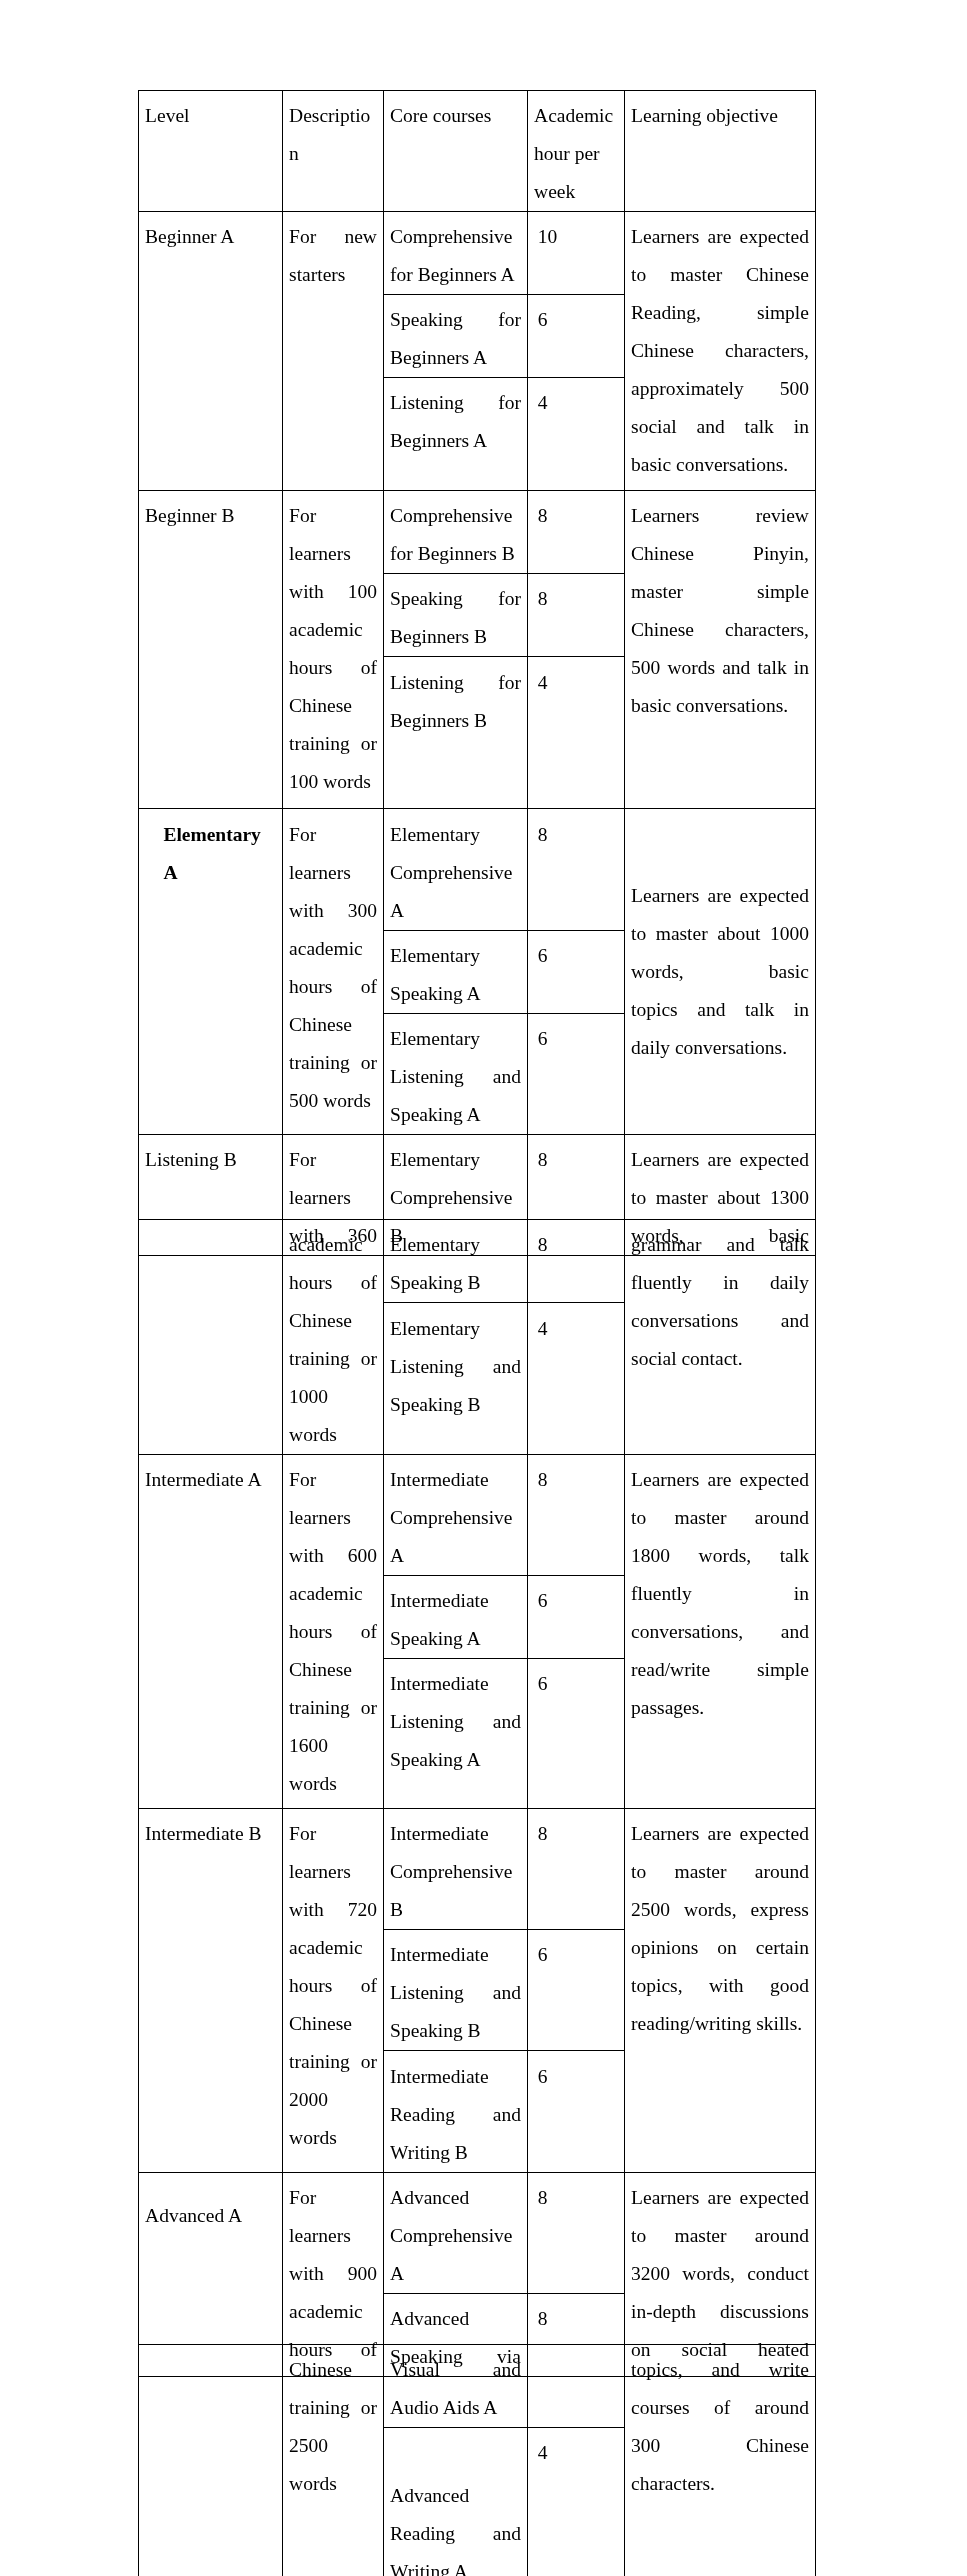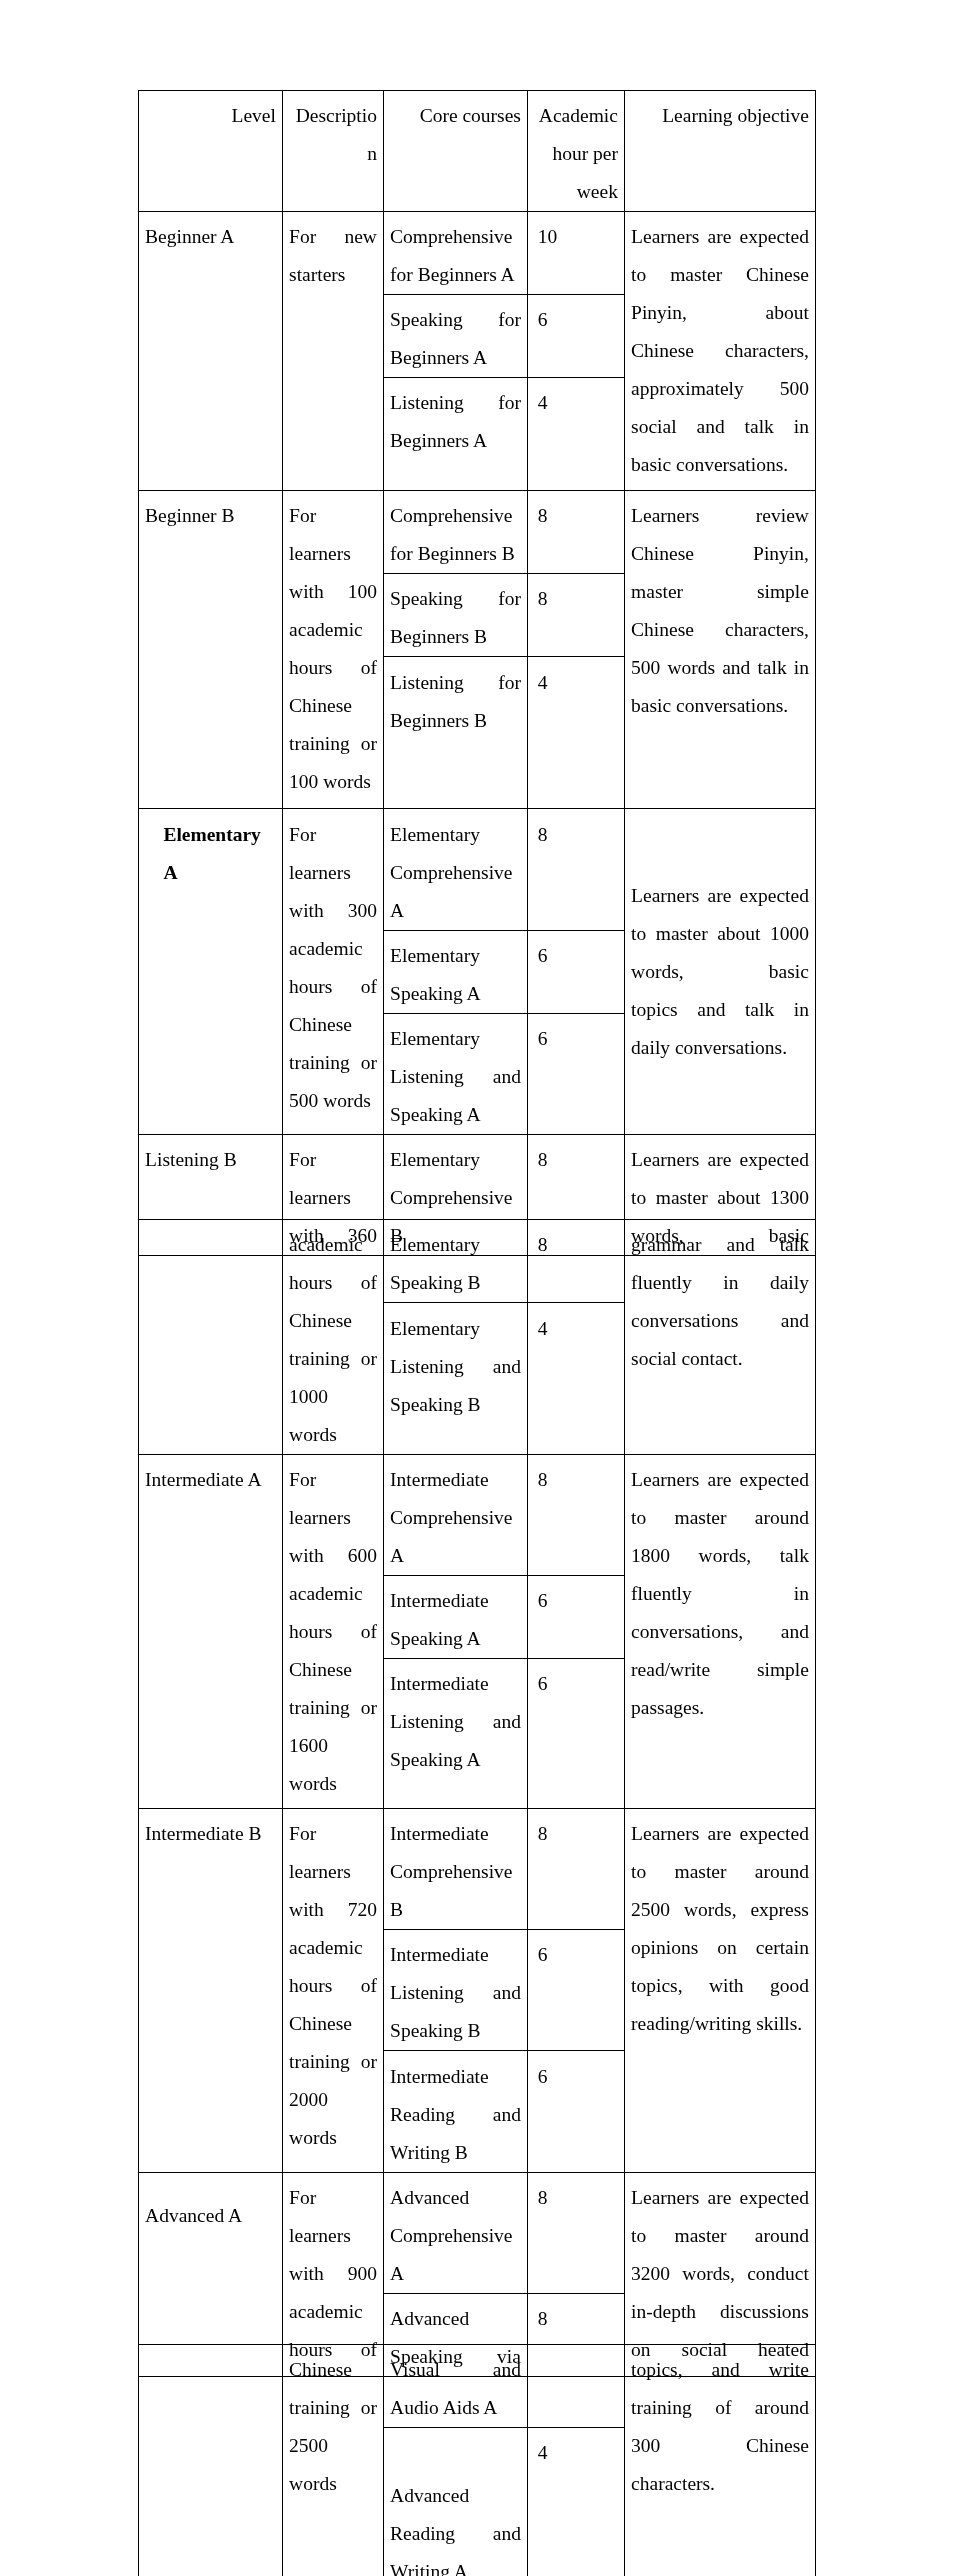--- a/index.html
+++ b/index.html
@@ -20,21 +20,21 @@
   col.c4 { width: 97px; } col.c5 { width: 191px; }
   td {
     border: 1.2px solid #000000;
     vertical-align: top;
     padding: 6.1px 6.1px 0 6.1px;
     font-size: 19.5px; line-height: 38px;
     overflow: hidden;
   }
   .ln { min-height: 38px; }
   .jl { text-align: justify; text-align-last: justify; }
-  .ctr { text-align: right; }
+  .ctr { text-align: left; }
   td.hr { padding-left: 9.7px; font-family: Liberation Serif, serif; }
   td.indent { padding-left: 24.4px; font-weight: bold; }
   td.vmid { vertical-align: middle; padding-bottom: 6.1px; }
   td.pt1 { padding-top: 24px; }
   td.pt2 { padding-top: 49px; }
 </style>
 </head>
 <body>
 
 <table class="tbl" id="t1">
@@ -78,21 +78,21 @@
     <td>
           <div class="ln jl">Comprehensive</div>
           <div class="ln">for Beginners A</div>
         </td>
     <td class="hr">
           <div class="ln">10</div>
         </td>
     <td rowspan="3">
           <div class="ln jl">Learners are expected</div>
           <div class="ln jl">to master Chinese</div>
-          <div class="ln jl">Pinyin, about</div>
+          <div class="ln jl">Reading, simple</div>
           <div class="ln jl">Chinese characters,</div>
           <div class="ln jl">approximately 500</div>
           <div class="ln jl">social and talk in</div>
           <div class="ln">basic conversations.</div>
         </td>
   </tr>
   <tr style="height:78px">
     <td>
           <div class="ln jl">Speaking for</div>
           <div class="ln">Beginners A</div>
@@ -444,21 +444,21 @@
         </td>
     <td>
           <div class="ln jl">Visual and</div>
           <div class="ln">Audio Aids A</div>
         </td>
     <td class="hr">
           <div class="ln"></div>
         </td>
     <td rowspan="2">
           <div class="ln jl">topics, and write</div>
-          <div class="ln jl">training of around</div>
+          <div class="ln jl">courses of around</div>
           <div class="ln jl">300 Chinese</div>
           <div class="ln">characters.</div>
         </td>
   </tr>
   <tr style="height:151px">
     <td class="pt2">
           <div class="ln jl">Advanced</div>
           <div class="ln jl">Reading and</div>
           <div class="ln">Writing A</div>
         </td>

